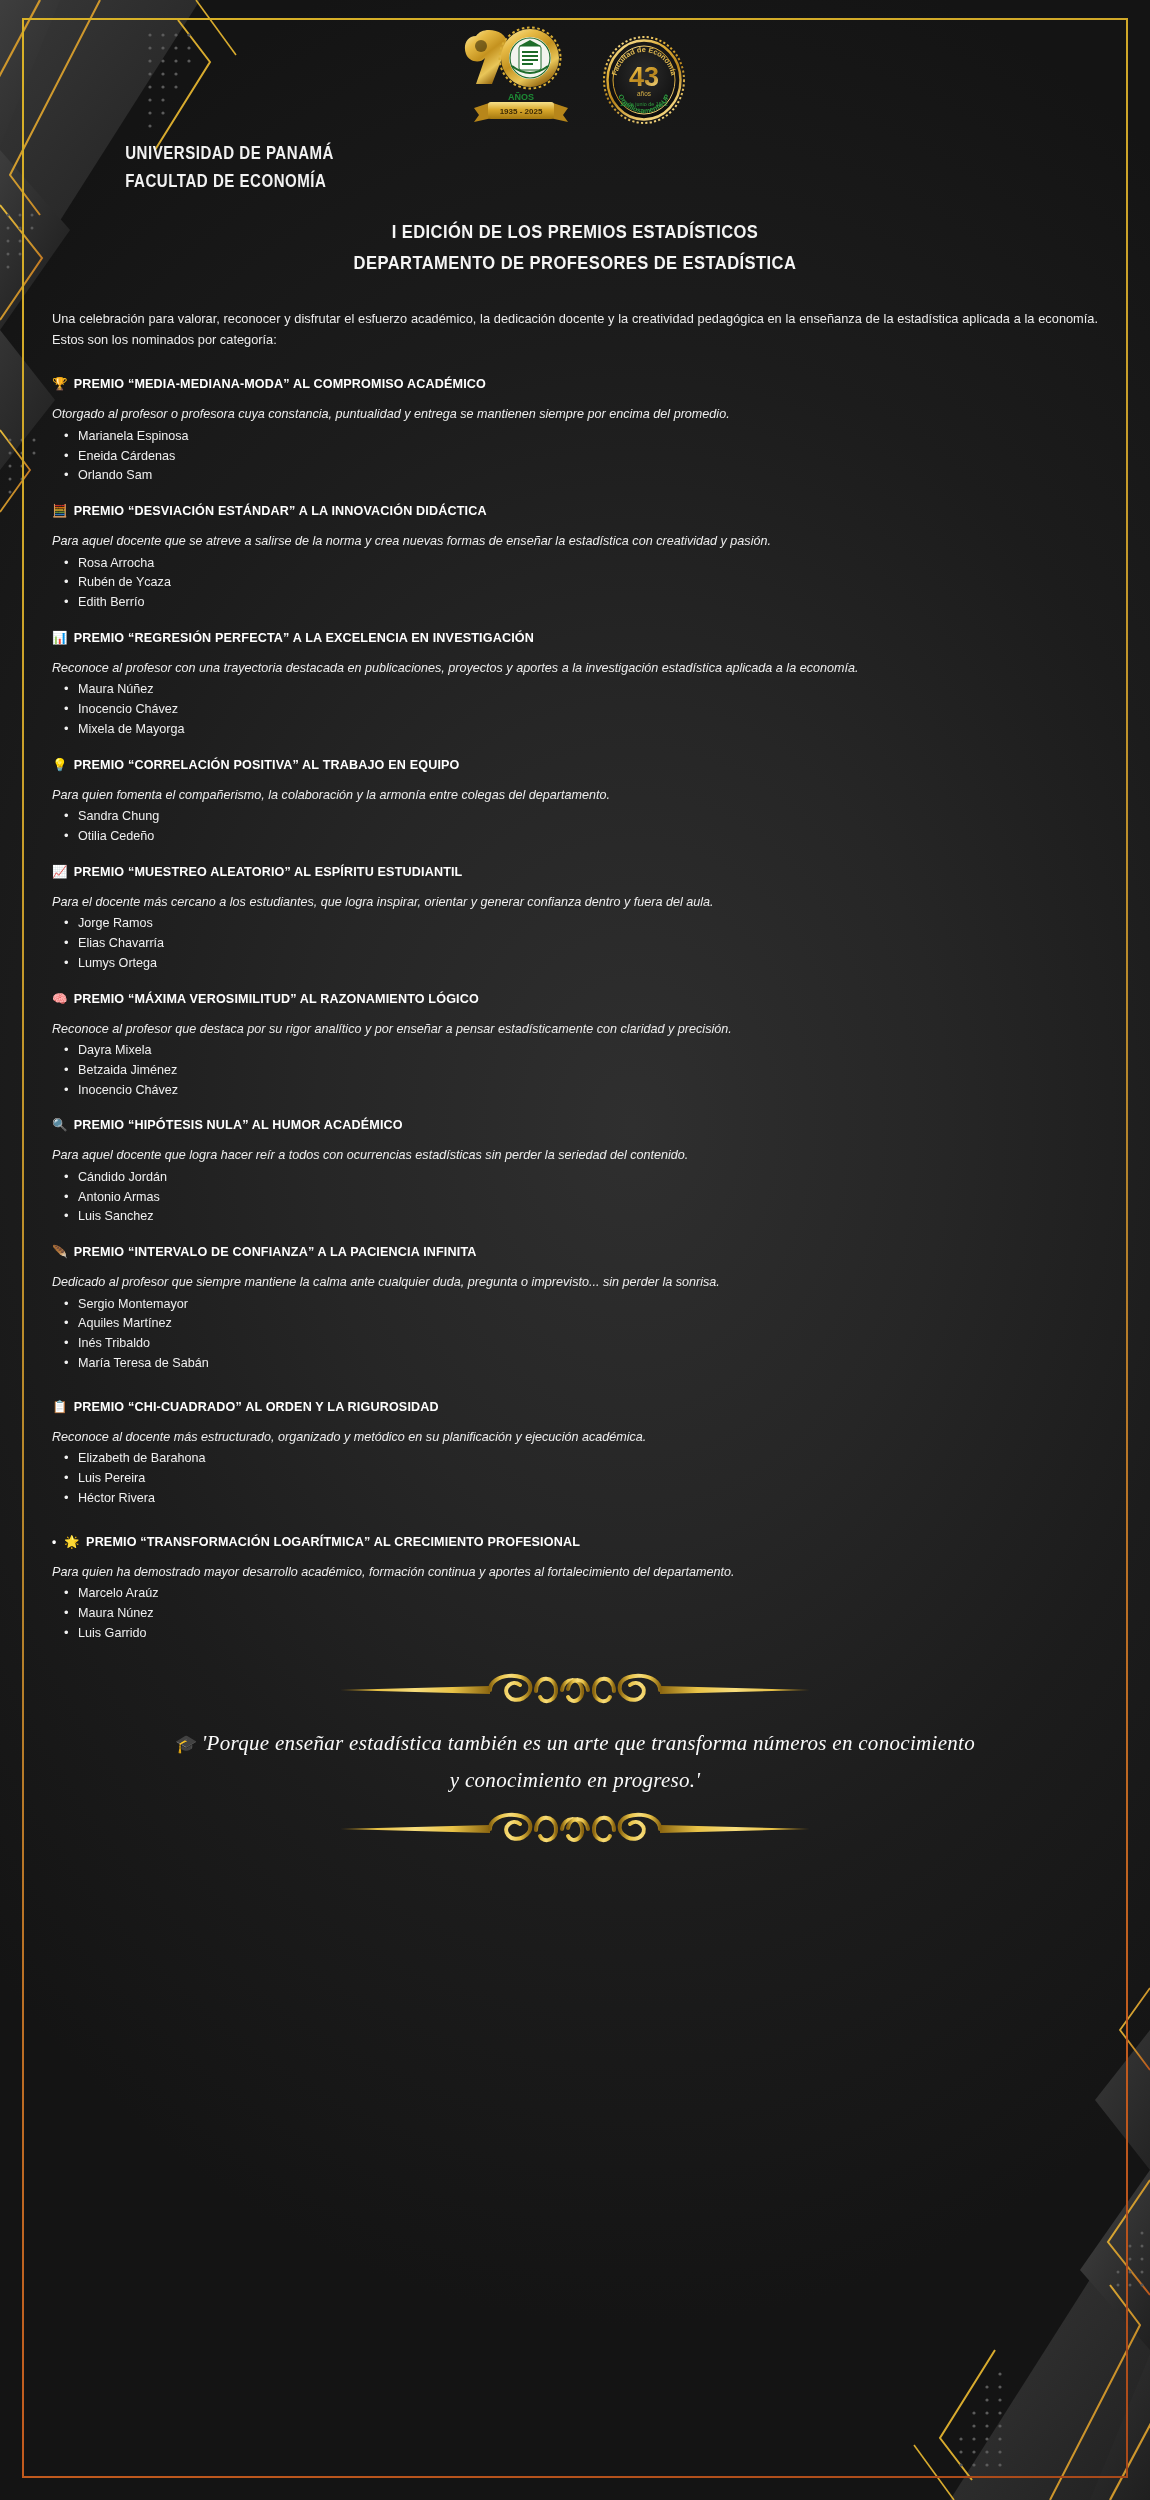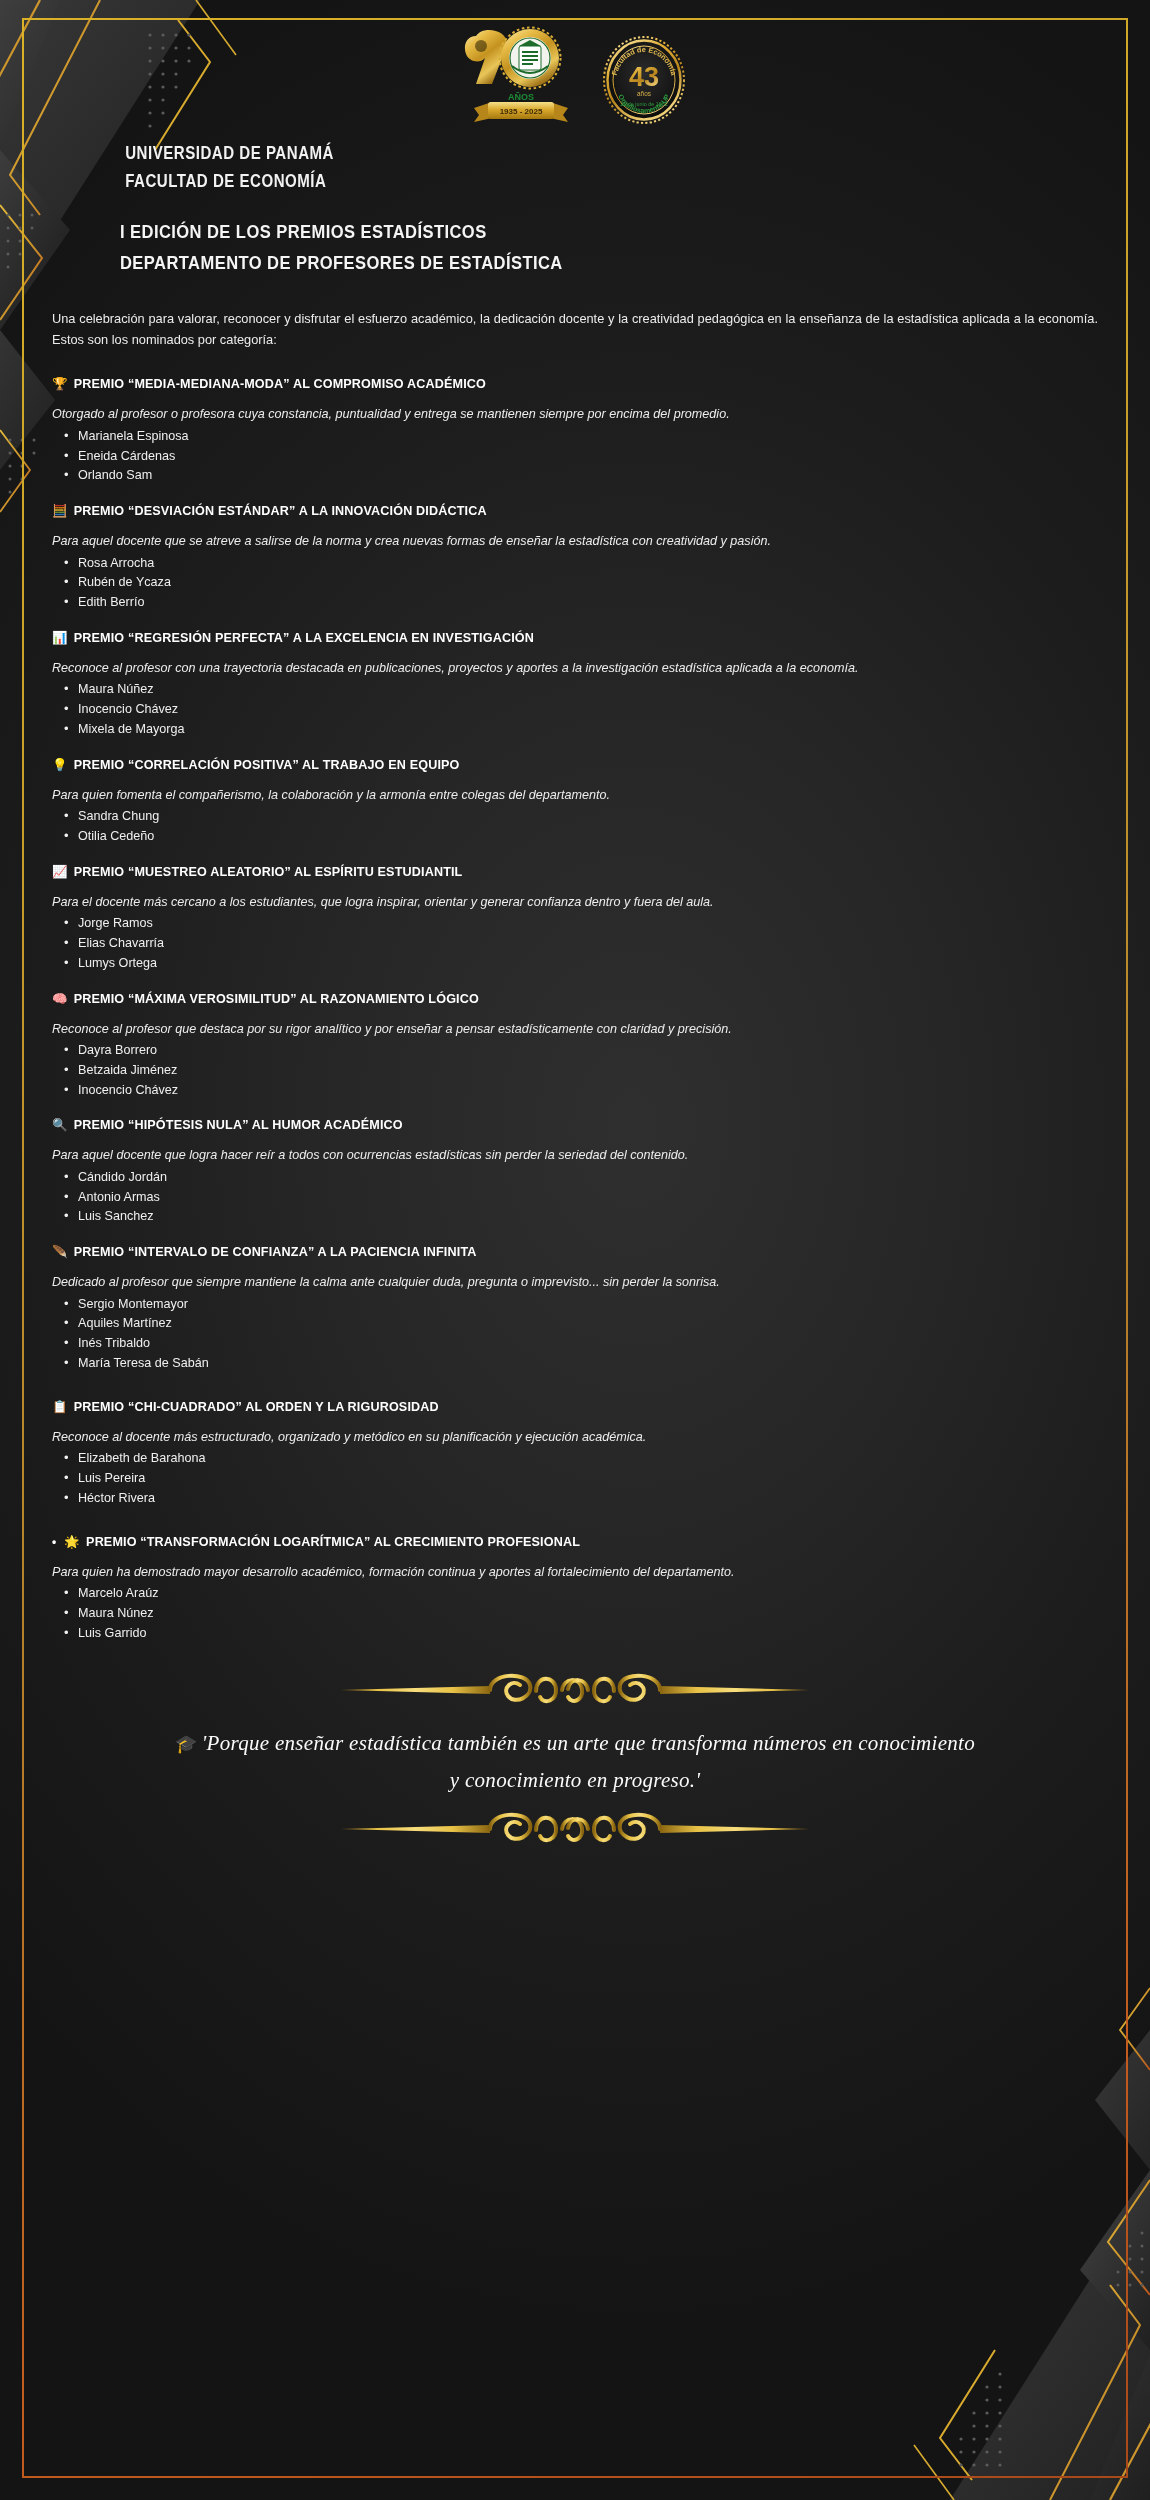--- a/index.html
+++ b/index.html
@@ -72,21 +72,21 @@
     font-weight: 700;
     font-stretch: condensed;
     font-size: 17.5px;
     letter-spacing: 0.6px;
     color: #f2f2f2;
     line-height: 1.58;
     transform: scaleX(0.86);
   }
 
   .edition-titles {
-    text-align: left;
+    text-align: center;
     margin-top: 22px;
   }
   .edition-titles .line {
     font-family: "Liberation Sans Narrow", "Liberation Sans", sans-serif;
     font-weight: 700;
     font-size: 19px;
     letter-spacing: 0.5px;
     color: #f5f5f5;
     line-height: 1.62;
     transform: scaleX(0.87);
@@ -487,21 +487,21 @@
             <li>Lumys Ortega</li>
           </ul>
         </div>
         <div class="award">
           <div class="award-head">
             <span class="emo">🧠</span>
             <span>PREMIO “MÁXIMA VEROSIMILITUD” AL RAZONAMIENTO LÓGICO</span>
           </div>
           <div class="award-desc">Reconoce al profesor que destaca por su rigor analítico y por enseñar a pensar estadísticamente con claridad y precisión.</div>
           <ul class="nominees">
-            <li>Dayra Borrero</li>
+            <li>Dayra Mixela</li>
             <li>Betzaida Jiménez</li>
             <li>Inocencio Chávez</li>
           </ul>
         </div>
         <div class="award">
           <div class="award-head">
             <span class="emo">🔍</span>
             <span>PREMIO “HIPÓTESIS NULA” AL HUMOR ACADÉMICO</span>
           </div>
           <div class="award-desc">Para aquel docente que logra hacer reír a todos con ocurrencias estadísticas sin perder la seriedad del contenido.</div>

